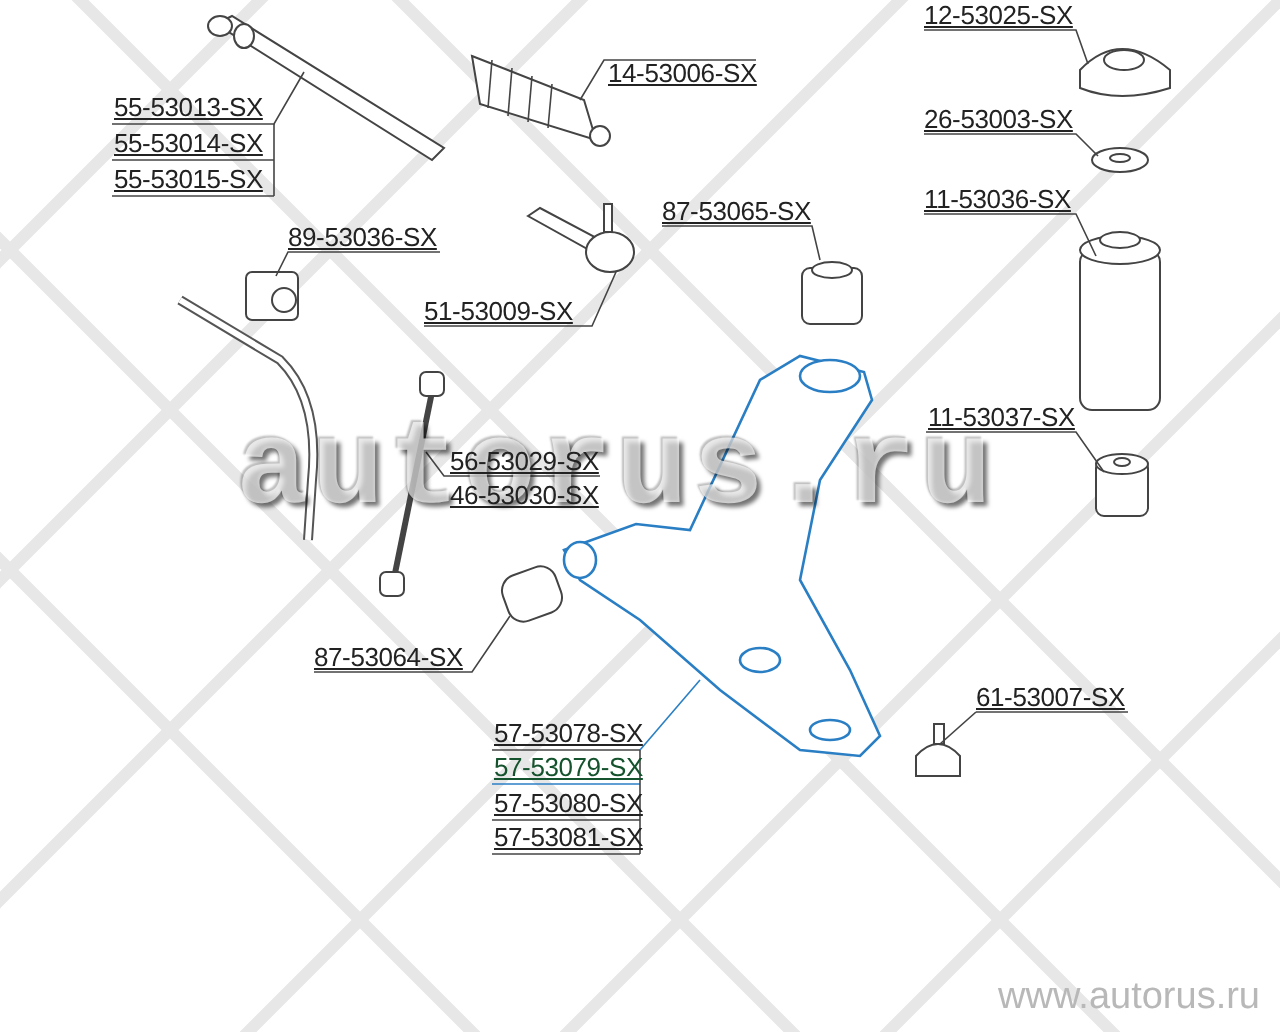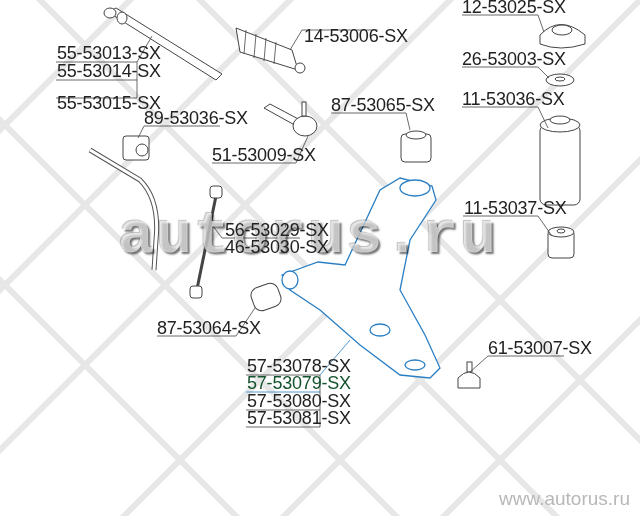--- a/index.html
+++ b/index.html
@@ -1,18 +1,18 @@
 <!DOCTYPE html>
 <html><head>
 <meta charset="utf-8">
 <style>
   html,body{margin:0;padding:0;background:#fff;}
   #stage{position:relative;width:640px;height:516px;overflow:hidden;background:#fff;font-family:"Liberation Sans",sans-serif;}
   svg{position:absolute;left:0;top:0;}
-  .lbl{position:absolute;font-size:18px;color:#222;line-height:15px;white-space:nowrap;letter-spacing:-0.2px;}
+  .lbl{position:absolute;font-size:13px;color:#222;line-height:15px;white-space:nowrap;letter-spacing:-0.2px;text-decoration:underline;}
   .lbl.blue{color:#14532d;}
   .wm{position:absolute;left:118px;top:192px;font-family:Liberation Mono, monospace;font-size:60px;letter-spacing:2px;color:rgba(255,255,255,0.65);text-shadow:2px 2px 2px rgba(0,0,0,0.55),-1px -1px 1px rgba(0,0,0,0.25);font-weight:bold;margin-top:10px;}
   .foot{position:absolute;right:10px;bottom:6px;font-size:19px;color:#b8b8b8;}
 </style>
 </head>
 <body>
 
 <div id="stage">
   <svg width="640" height="516">
 
@@ -130,21 +130,21 @@
       <path d="M458,378 Q469,366 480,378 L480,388 L458,388 Z"></path>
     </g>
     <polyline points="488,356 564,356" fill="none" stroke="#444" stroke-width="0.8"></polyline>
     <line x1="488" y1="356" x2="470" y2="372" stroke="#444" stroke-width="0.8"></line>
   </svg>
 
   <div class="wm">autorus.ru</div>
 
   <div class="lbl" style="left:57px;top:46px">55-53013-SX</div>
   <div class="lbl" style="left:57px;top:64px">55-53014-SX</div>
-  <div class="lbl" style="left:57px;top:96px">55-53015-SX</div>
+  <div class="lbl" style="left:57px;top:82px">55-53015-SX</div>
   <div class="lbl" style="left:304px;top:29px">14-53006-SX</div>
   <div class="lbl" style="left:462px;top:0px">12-53025-SX</div>
   <div class="lbl" style="left:462px;top:52px">26-53003-SX</div>
   <div class="lbl" style="left:462px;top:92px">11-53036-SX</div>
   <div class="lbl" style="left:144px;top:111px">89-53036-SX</div>
   <div class="lbl" style="left:331px;top:98px">87-53065-SX</div>
   <div class="lbl" style="left:212px;top:148px">51-53009-SX</div>
   <div class="lbl" style="left:464px;top:201px">11-53037-SX</div>
   <div class="lbl" style="left:225px;top:223px">56-53029-SX</div>
   <div class="lbl" style="left:225px;top:240px">46-53030-SX</div>

